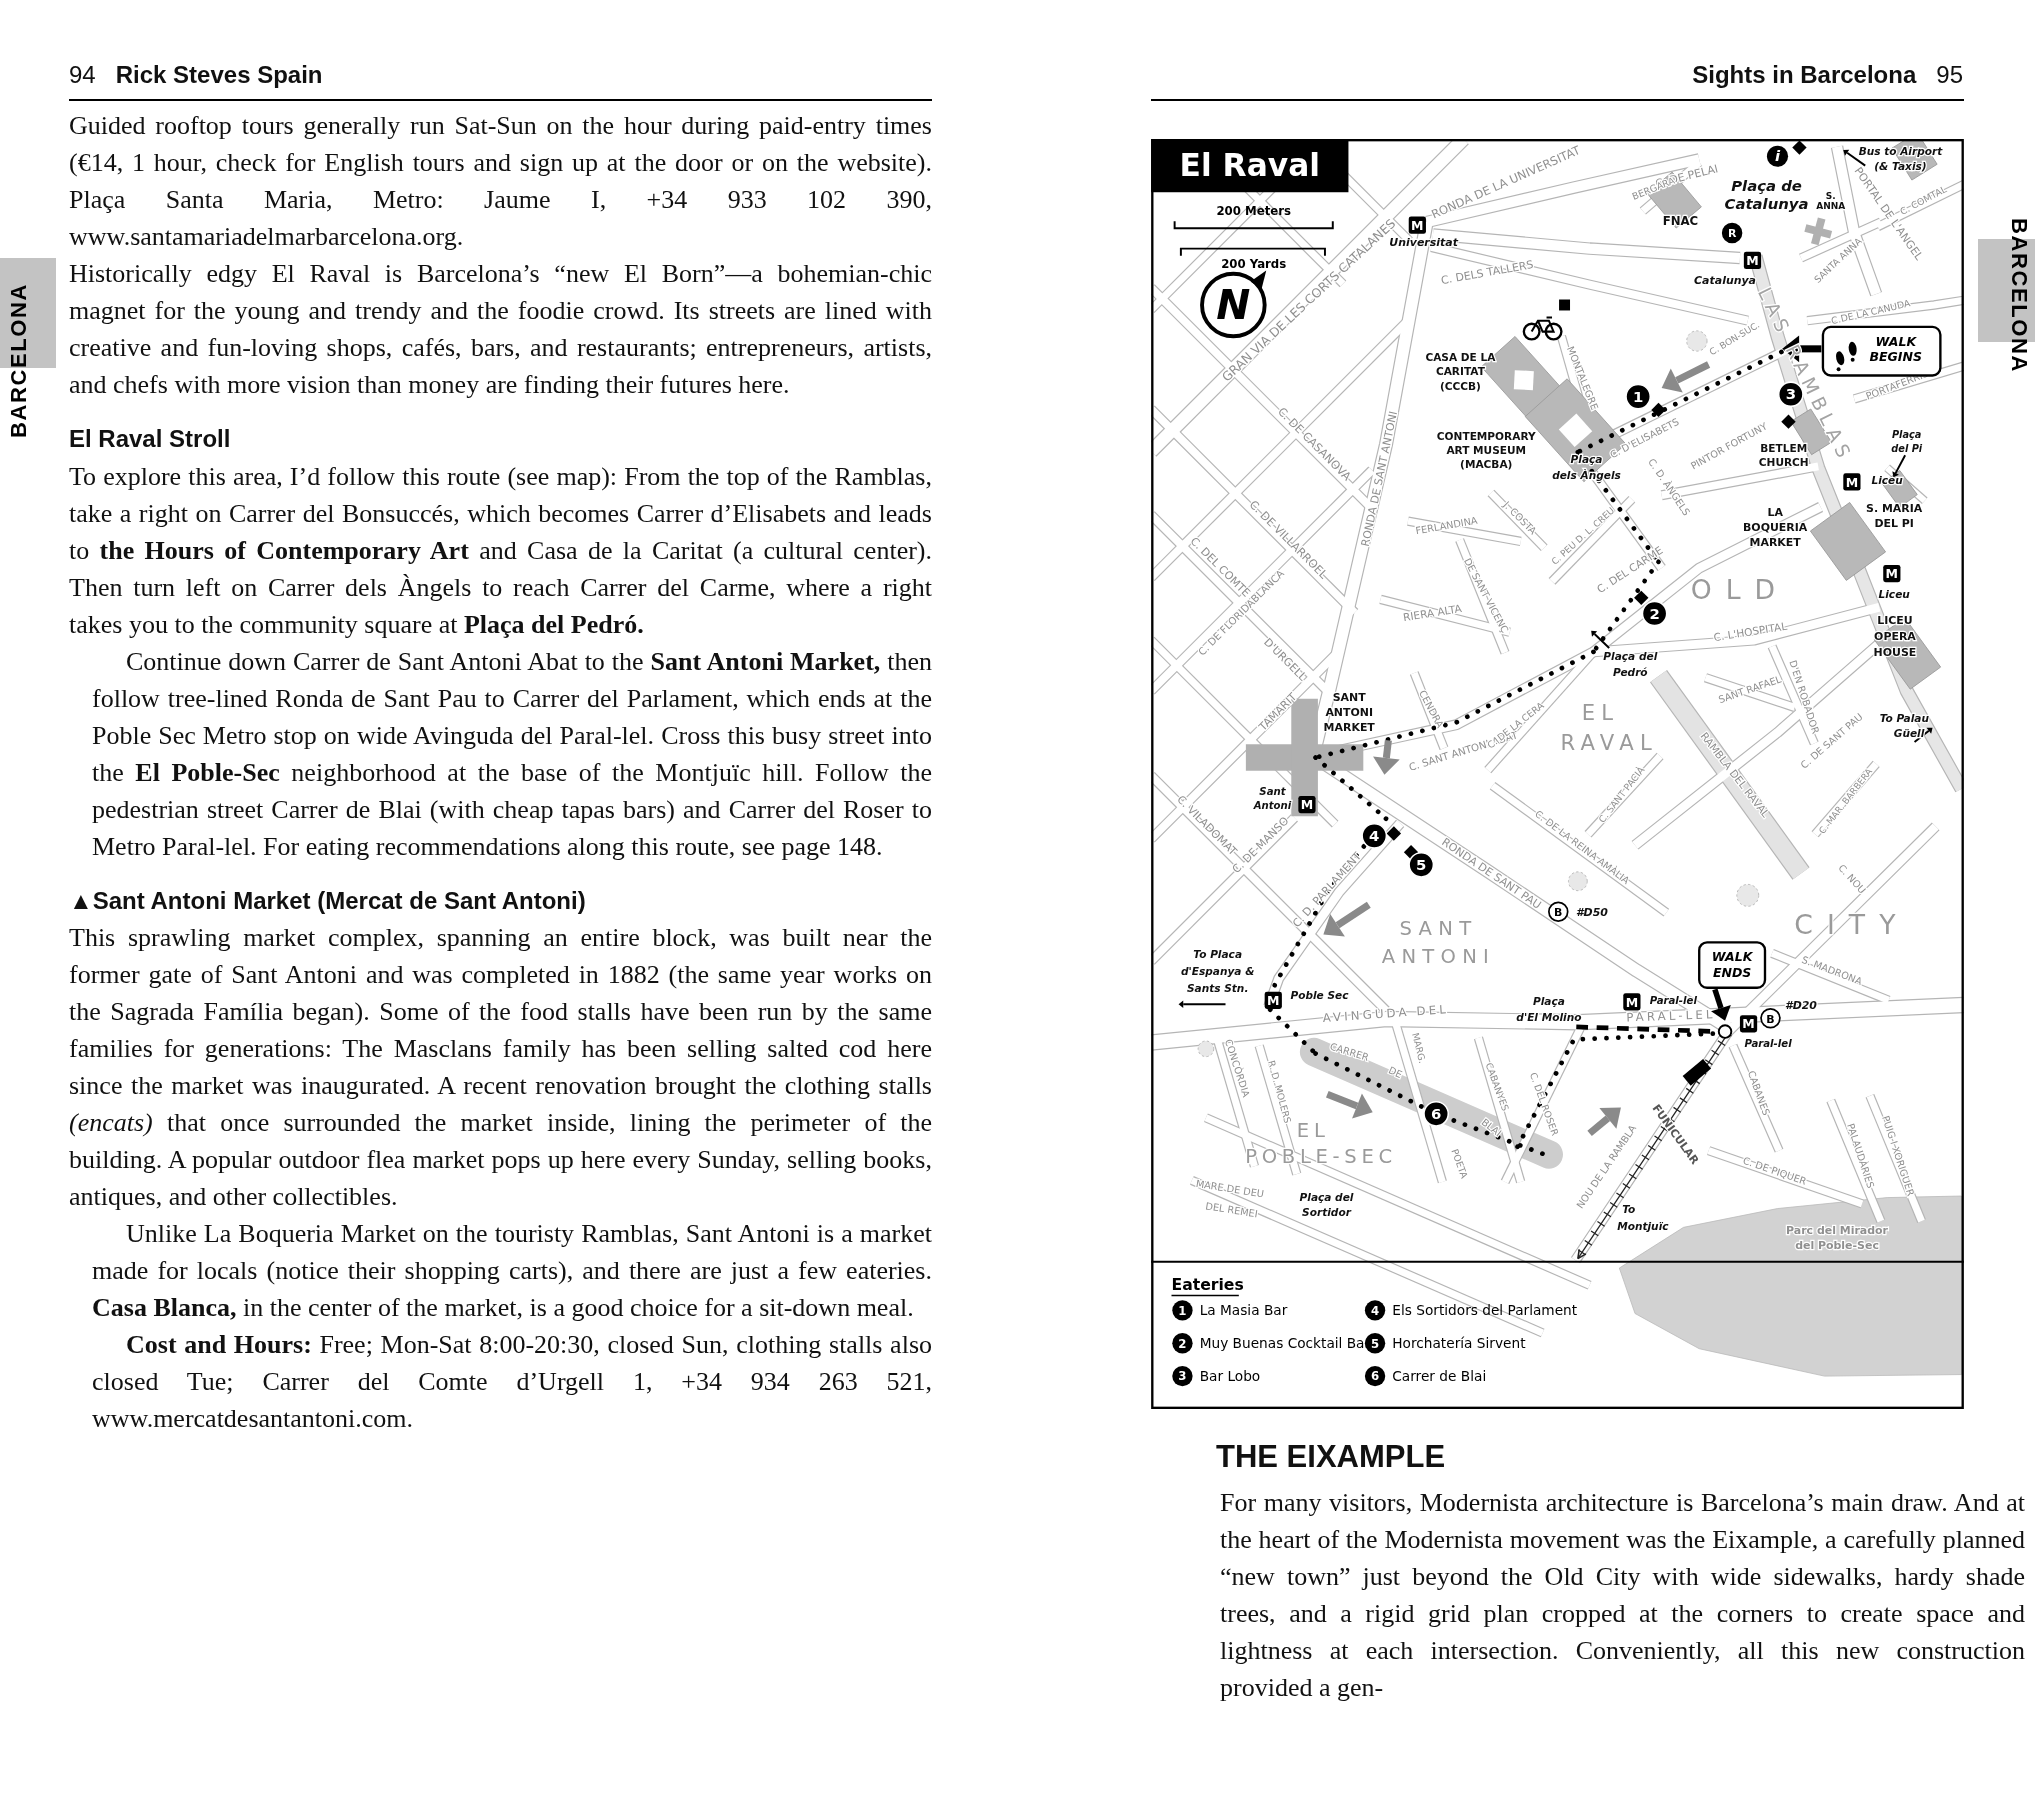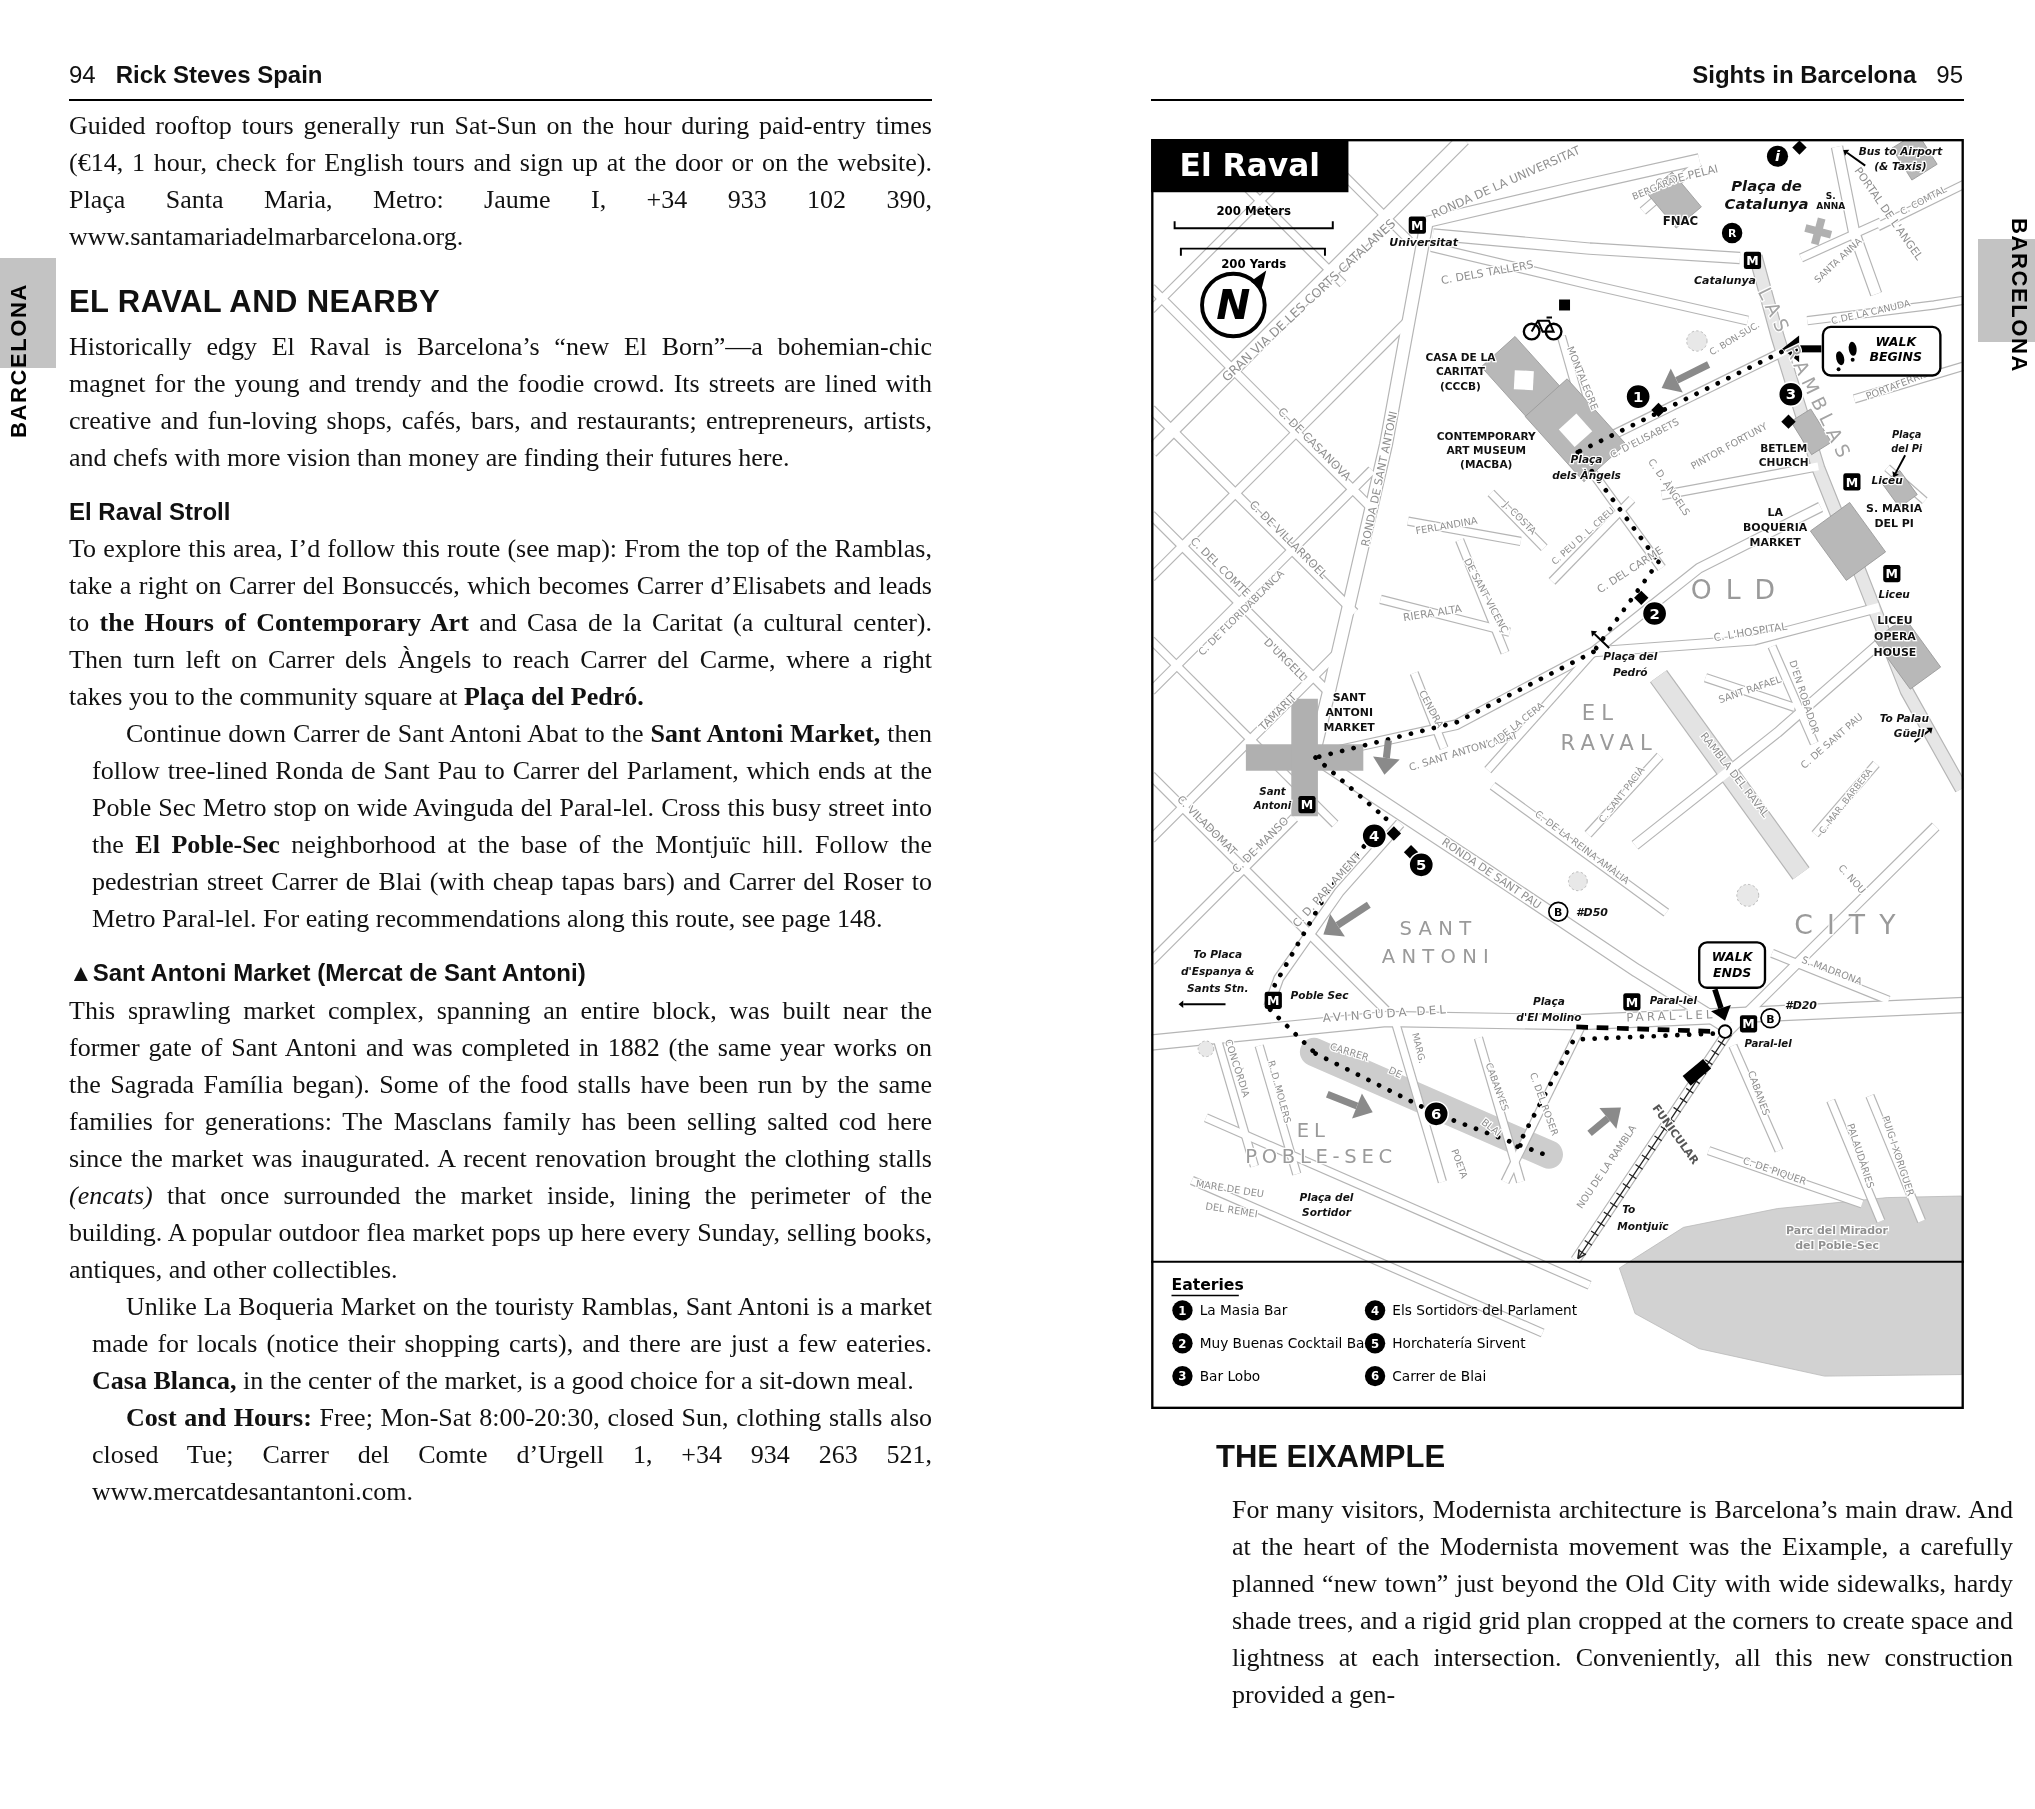--- a/index.html
+++ b/index.html
@@ -26,21 +26,21 @@
   #leftcol{position:absolute;left:69px;top:107px;width:863px;}
   #leftcol p{margin:0;font-size:26px;line-height:37px;text-align:justify;}
   #leftcol p.ind{text-indent:34px;margin-left:23px;}
   #leftcol h1{margin:29px 0 7.8px 0;font-family:"Liberation Sans",sans-serif;
               font-size:31px;letter-spacing:0.4px;font-weight:700;}
   #leftcol h2{margin:22px 0 4.7px 0;font-family:"Liberation Sans",sans-serif;
               font-size:24px;font-weight:700;}
   
   #rightcol{position:absolute;left:1216px;top:1439px;width:813px;}
   #rightcol h1{margin:0 0 9.4px 0;font-family:"Liberation Sans",sans-serif;font-size:31px;font-weight:700;}
-  #rightcol p{margin:16px;font-size:26px;line-height:37px;text-align:justify;}
+  #rightcol p{margin:4px;font-size:26px;line-height:37px;text-align:justify;}
   
   #mapwrap{position:absolute;left:1151px;top:139px;width:813px;height:1270px;}
   svg text{font-family:"DejaVu Sans",sans-serif;}
 </style>
 </head>
 <body>
 
 <div class="runhead" id="lefthead">
   <span class="num">94</span>&nbsp;&nbsp;
   <span class="ttl">Rick Steves Spain</span>
@@ -52,21 +52,20 @@
 <div class="headrule" id="leftrule"></div>
 <div class="headrule" id="rightrule"></div>
 
 <div class="tabgray" id="ltabg"></div>
 <div class="tabtxt" id="ltabt">BARCELONA</div>
 <div class="tabgray" id="rtabg"></div>
 <div class="tabtxt" id="rtabt">BARCELONA</div>
 
 <div id="leftcol">
     <p>Guided rooftop tours generally run Sat-Sun on the hour during paid-entry times (€14, 1 hour, check for English tours and sign up at the door or on the website). Plaça Santa Maria, Metro: Jaume I, +34 933 102 390, www.santamariadelmarbarcelona.org.</p>
-    <h1>EL RAVAL AND NEARBY</h1>
     <p>Historically edgy El Raval is Barcelona’s “new El Born”—a bohemian-chic magnet for the young and trendy and the foodie crowd. Its streets are lined with creative and fun-loving shops, cafés, bars, and restaurants; entrepreneurs, artists, and chefs with more vision than money are finding their futures here.</p>
     <h2>El Raval Stroll</h2>
     <p>To explore this area, I’d follow this route (see map): From the top of the Ramblas, take a right on Carrer del Bonsuccés, which becomes Carrer d’Elisabets and leads to <b>the Hours of Contemporary Art</b> and Casa de la Caritat (a cultural center). Then turn left on Carrer dels Àngels to reach Carrer del Carme, where a right takes you to the community square at <b>Plaça del Pedró.</b></p>
     <p class="ind">Continue down Carrer de Sant Antoni Abat to the <b>Sant Antoni Market,</b> then follow tree-lined Ronda de Sant Pau to Carrer del Parlament, which ends at the Poble Sec Metro stop on wide Avinguda del Paral-lel. Cross this busy street into the <b>El Poble-Sec</b> neighborhood at the base of the Montjuïc hill. Follow the pedestrian street Carrer de Blai (with cheap tapas bars) and Carrer del Roser to Metro Paral-lel. For eating recommendations along this route, see page 148.</p>
     <h2>▲Sant Antoni Market (Mercat de Sant Antoni)</h2>
     <p>This sprawling market complex, spanning an entire block, was built near the former gate of Sant Antoni and was completed in 1882 (the same year works on the Sagrada Família began). Some of the food stalls have been run by the same families for generations: The Masclans family has been selling salted cod here since the market was inaugurated. A recent renovation brought the clothing stalls <i>(encats)</i> that once surrounded the market inside, lining the perimeter of the building. A popular outdoor flea market pops up here every Sunday, selling books, antiques, and other collectibles.</p>
     <p class="ind">Unlike La Boqueria Market on the touristy Ramblas, Sant Antoni is a market made for locals (notice their shopping carts), and there are just a few eateries. <b>Casa Blanca,</b> in the center of the market, is a good choice for a sit-down meal.</p>
     <p class="ind"><b>Cost and Hours:</b> Free; Mon-Sat 8:00-20:30, closed Sun, clothing stalls also closed Tue; Carrer del Comte d’Urgell 1, +34 934 263 521, www.mercatdesantantoni.com.</p>
   </div>
 

